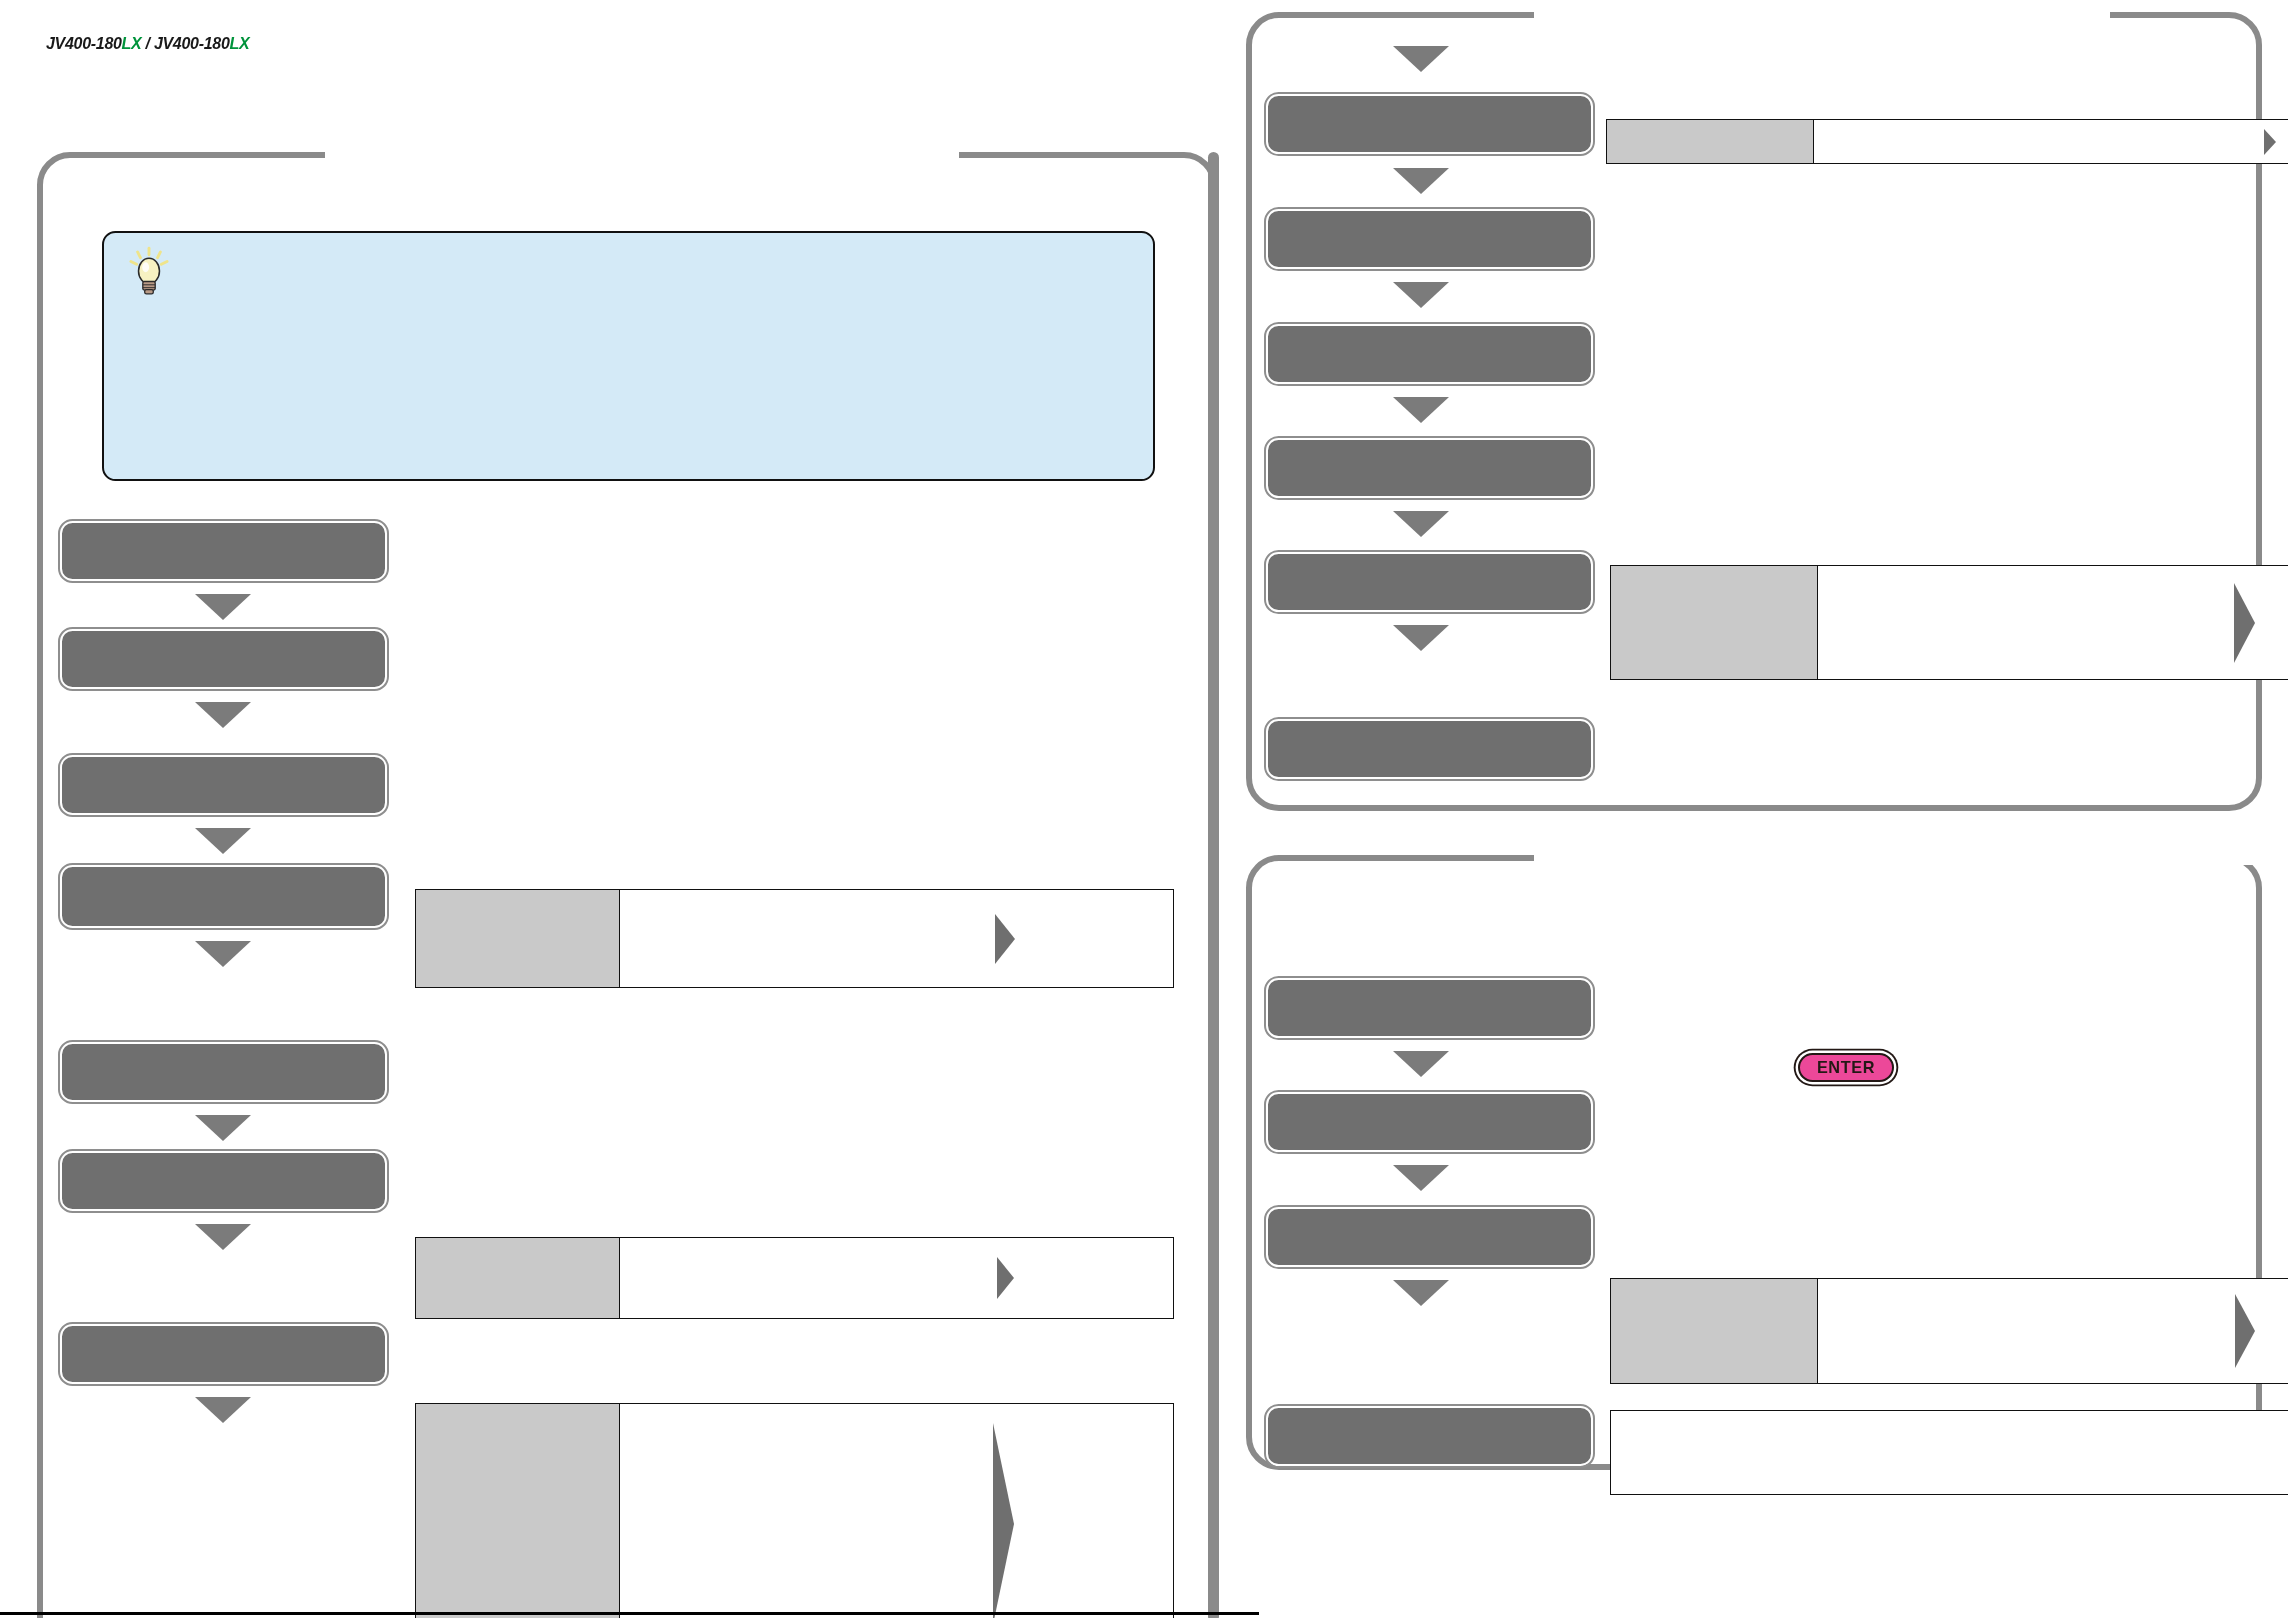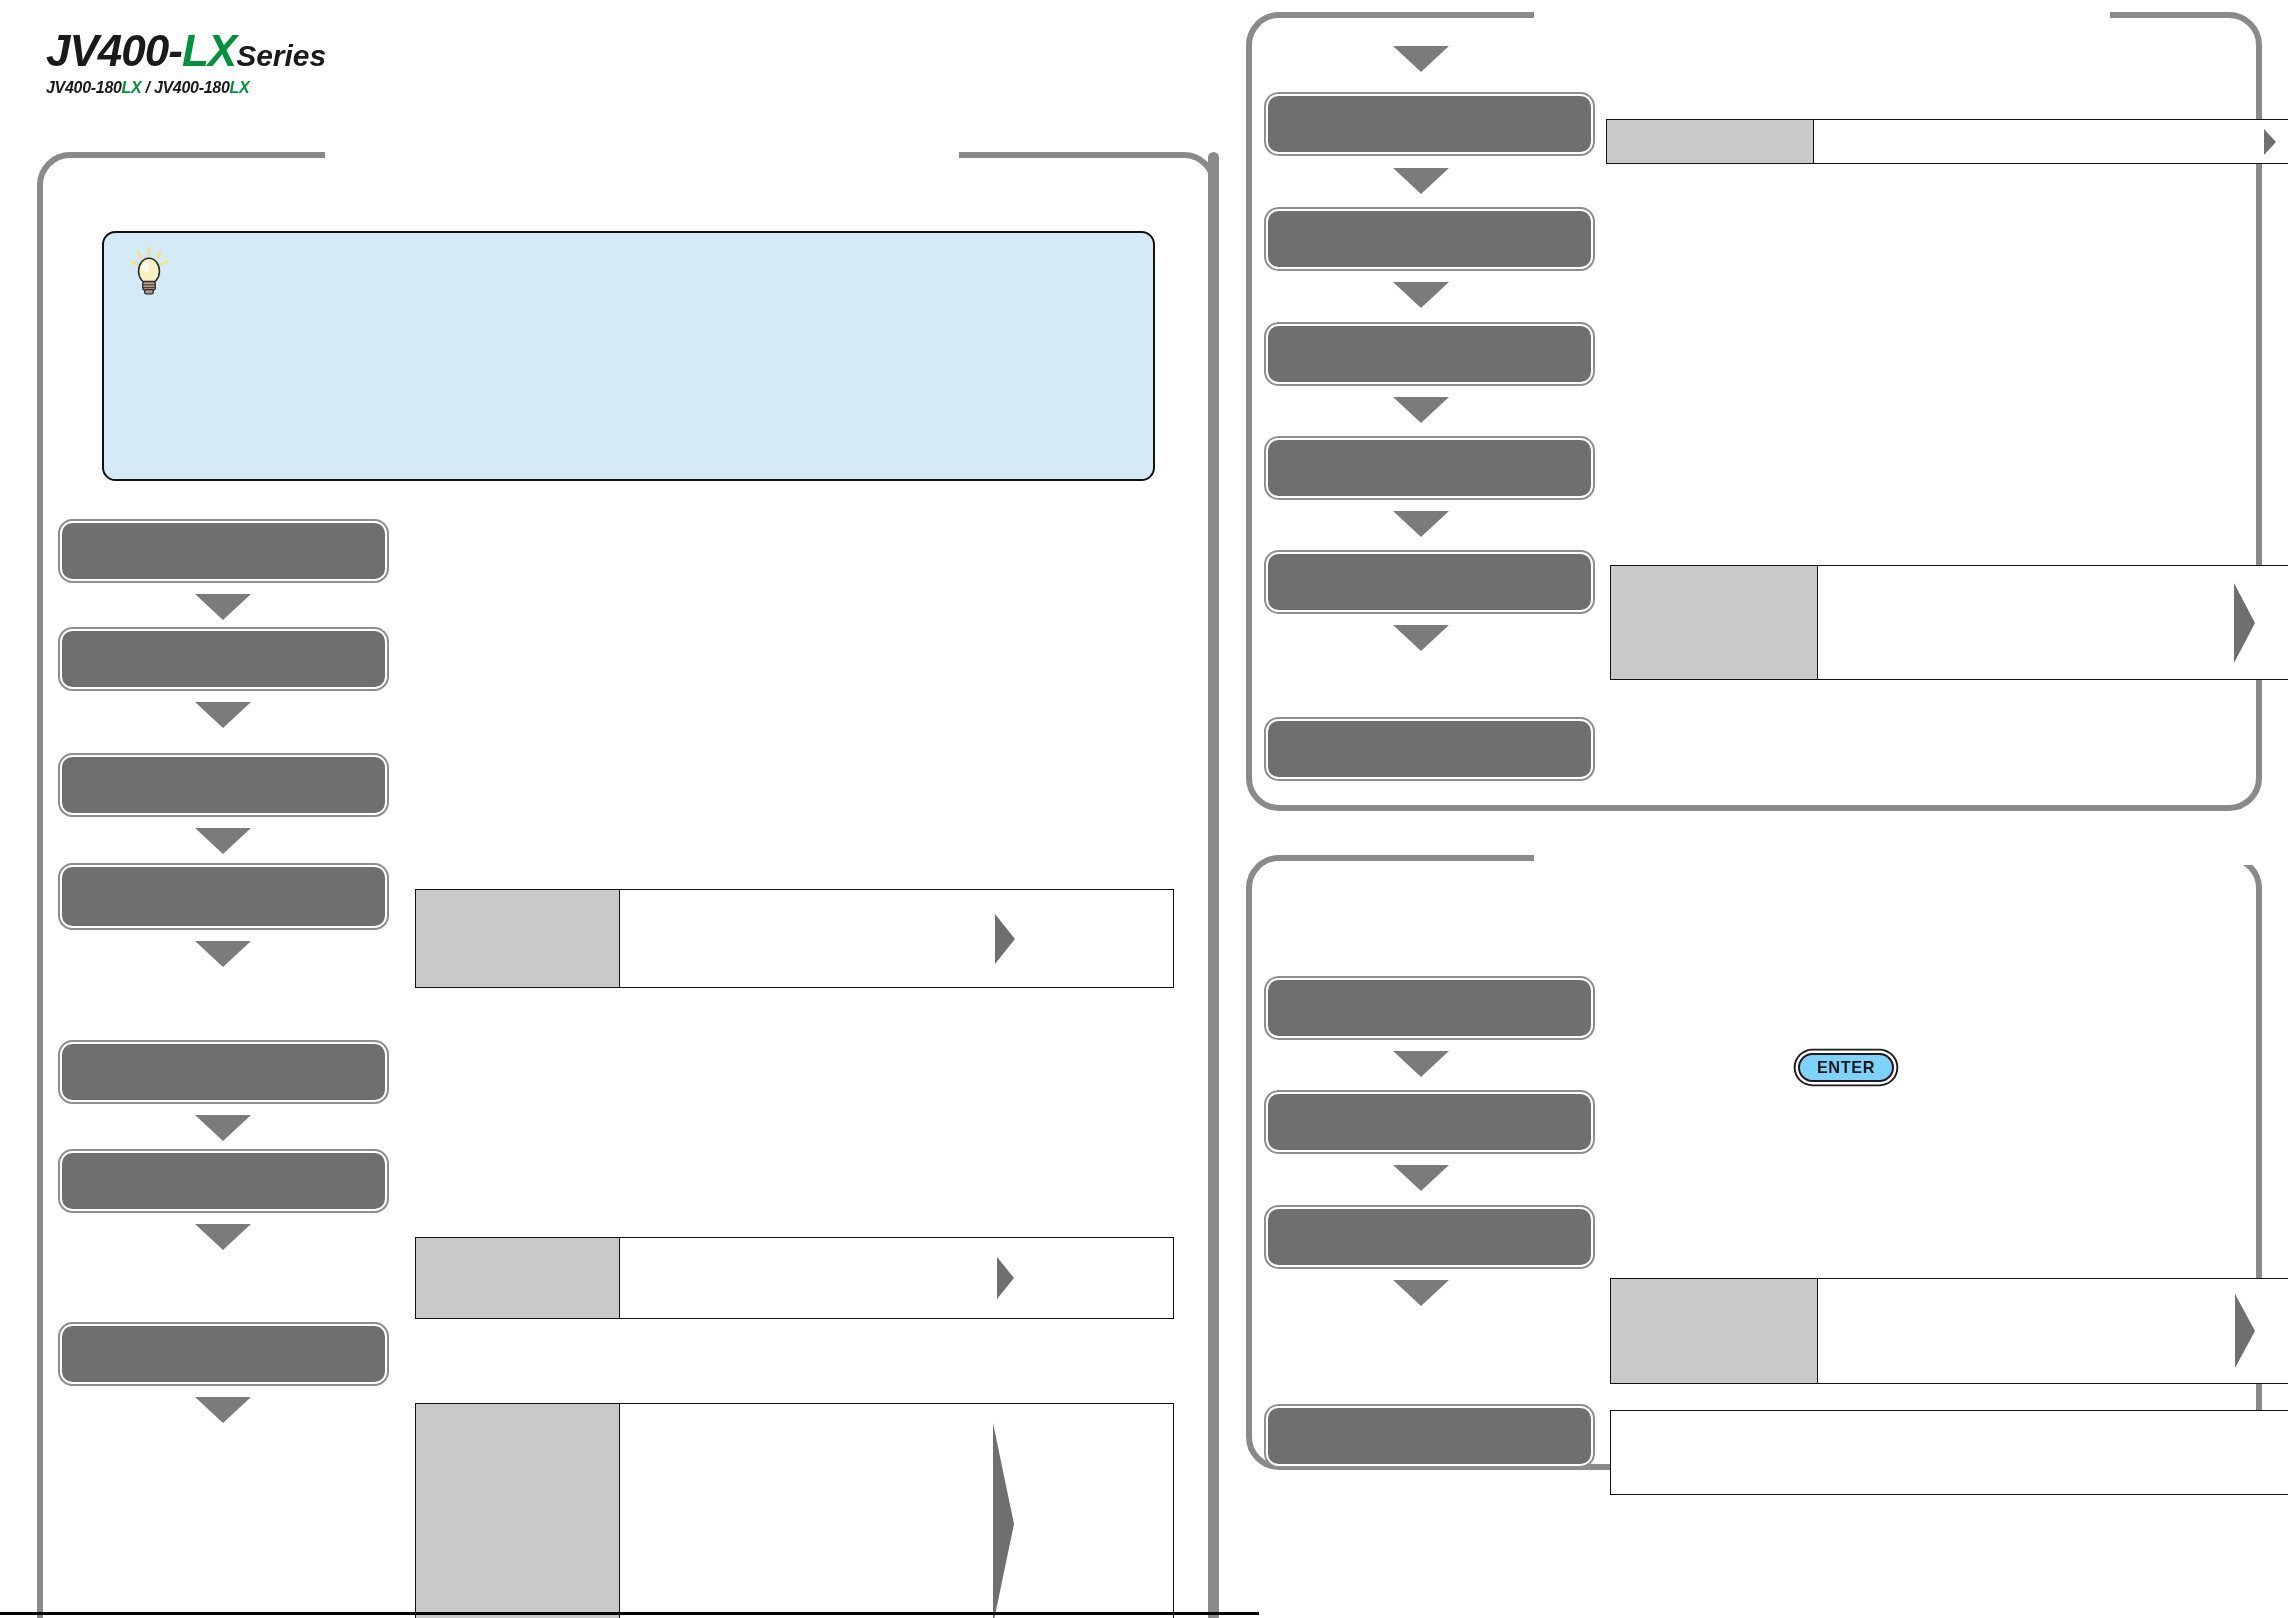--- a/index.html
+++ b/index.html
@@ -87,21 +87,21 @@
     border-top:var(--ch) solid transparent;
     border-bottom:var(--ch) solid transparent;
     border-left:var(--cw) solid #6f6f6f;
   }
 
   
   .enterkey{
     position:absolute;
     border:2.4px solid #231815;
     border-radius:960px;
-    background:#7dd3fc;
+    background:#ec4899;
     box-shadow:0 0 0 2.4px #ffffff, 0 0 0 4.3px #231815;
     display:flex;align-items:center;justify-content:center;
     font-family:"Liberation Sans", sans-serif;
     font-weight:bold;font-size:16.3px;color:#231815;
     letter-spacing:0.6px;
     box-sizing:border-box;
   }
 
   
   .vrule{position:absolute;background:#8a8a8a;border-radius:5.8px;}
@@ -110,23 +110,20 @@
   .footrule{position:absolute;background:#000000;height:2.9px;}
   .foottext{
     position:absolute;font-size:10.6px;color:#1a1a1a;white-space:nowrap;
     overflow:hidden;
   }
 </style>
 </head>
 <body>
 
 <div id="logo">
-  <div class="lg-main">
-    <span>JV400-</span><span class="lg-lx">LX</span><span class="lg-series">Series</span>
-  </div>
   <div class="lg-sub">
     <span>JV400-180</span><span class="lg-lx">LX</span><span> / </span><span>JV400-180</span><span class="lg-lx">LX</span>
   </div>
 </div>
 
 <div class="frame" style="left:37px;top:152px;width:1180px;height:1499px;">
   <div class="fr-border"></div>
 
   <div class="fr-gap" style="left:288px;top:-5.8px;width:634px;height:15.4px;"></div>
 </div>

